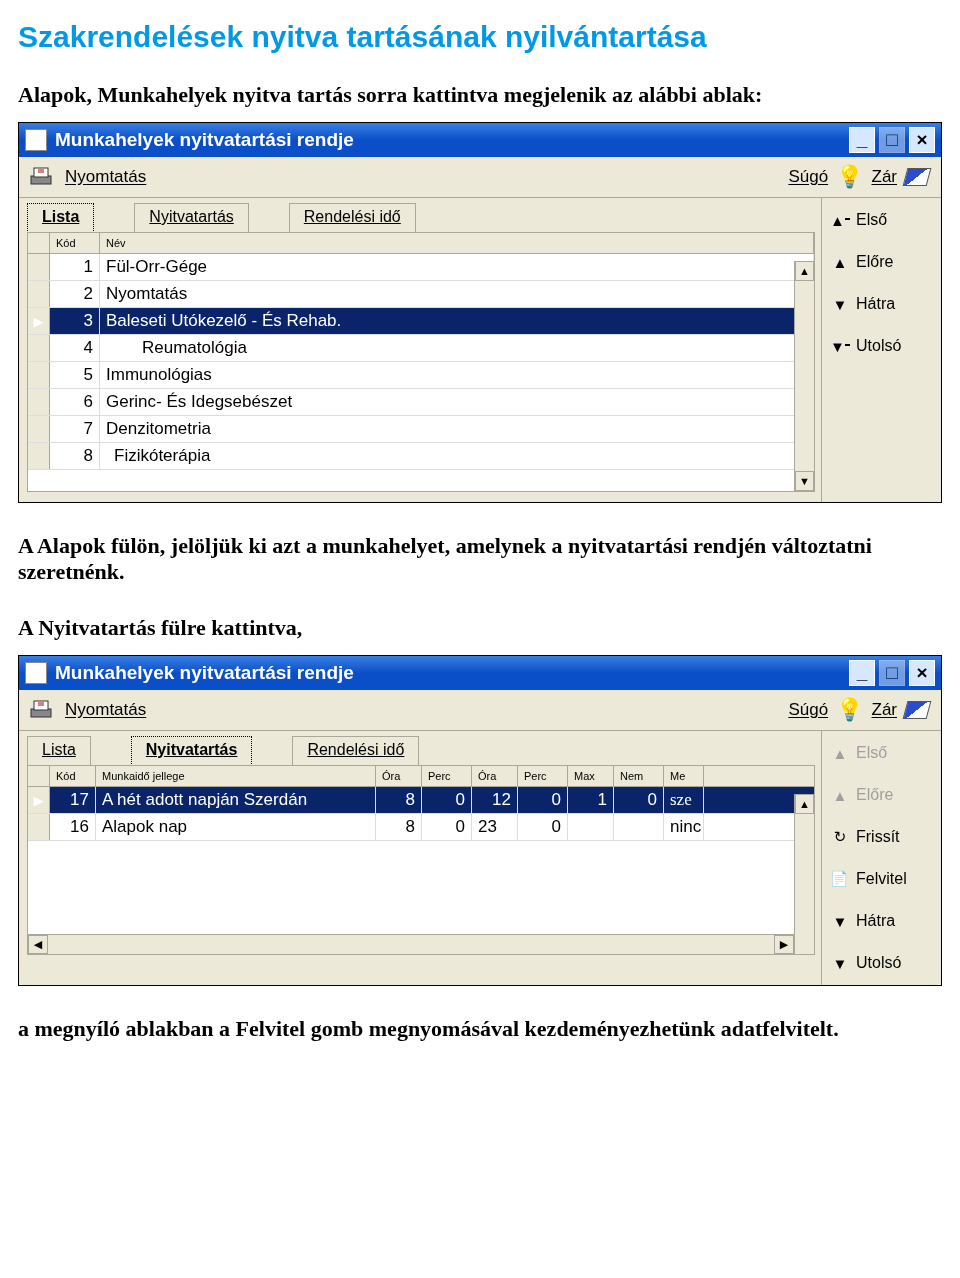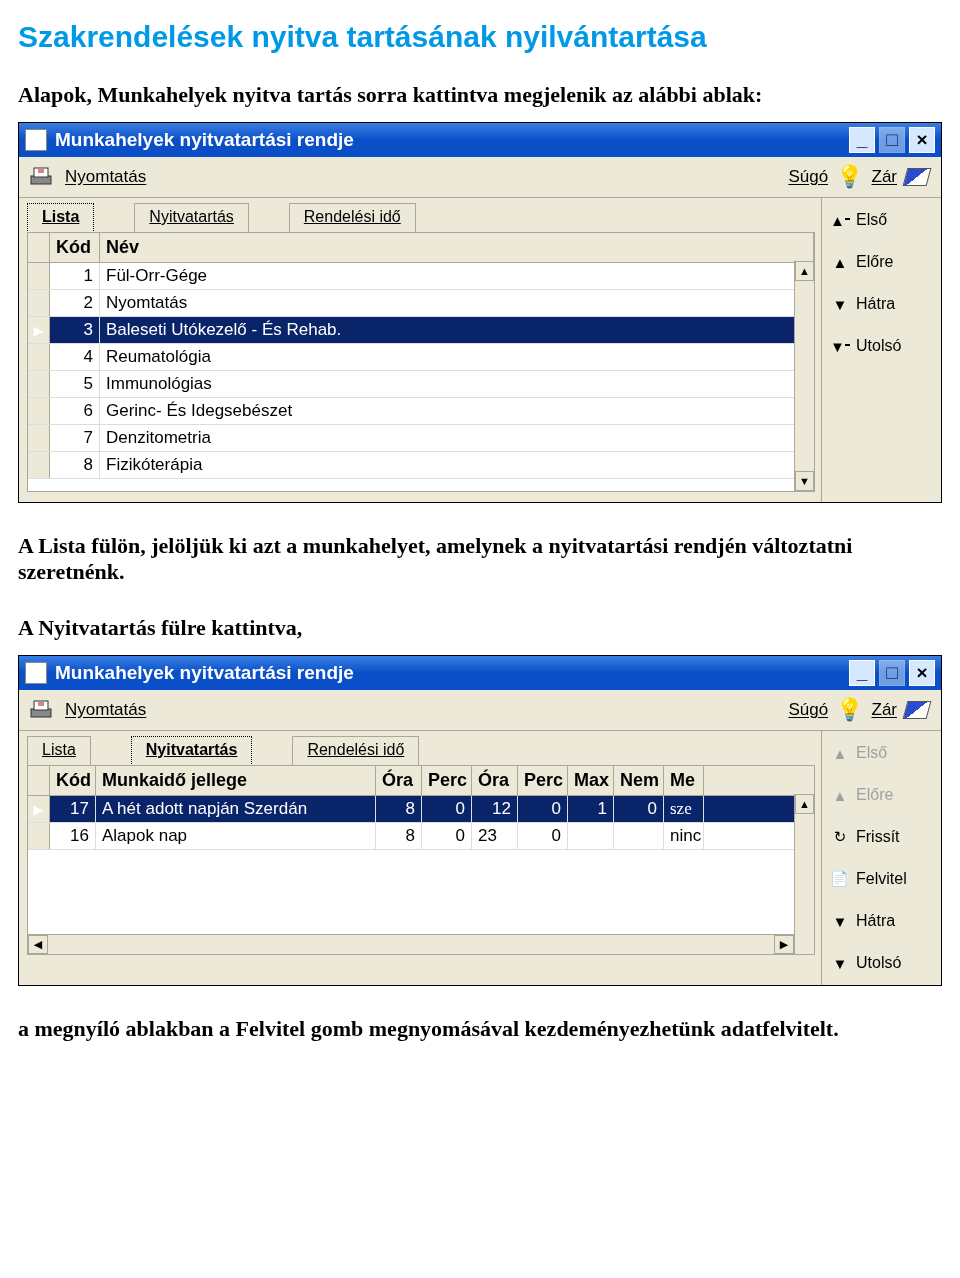--- a/index.html
+++ b/index.html
@@ -25,21 +25,21 @@
 .left-pane { flex: 1; padding: 4px 6px 10px 8px; }
 .right-pane { width: 120px; border-left: 1px solid #aca899; display: flex; flex-direction: column; gap: 14px; padding: 8px 6px; }
 
 .tabs-row { display: flex; position: relative; height: 30px; }
 .tab { background: #ece9d8; border: 1px solid #aca899; border-bottom: none; padding: 4px 14px 3px; font-size: 16px; margin-right: 40px; position: relative; top: 1px; }
 .tab.active { border: 1px dotted #000; border-bottom: none; font-weight: bold; }
 .tab .u { text-decoration: underline; }
 
 .grid-wrap { background: #fff; border: 1px solid #aca899; position: relative; }
 .grid-header { display: flex; background: #ece9d8; border-bottom: 1px solid #aca899; }
-.gh-cell { border-right: 1px solid #aca899; padding: 4px 6px; font-weight: bold; font-size: 18px; }
+.gh-cell { border-right: 1px solid #aca899; padding: 4px 6px; font-weight: normal; font-size: 11px; }
 .grid-body { }
 .grid-row { display: flex; border-bottom: 1px solid #ddd; font-size: 17px; }
 .grid-row.sel { background: #0a246a; color: #fff; }
 .gc { border-right: 1px solid #ddd; padding: 3px 6px; }
 .row-indicator { width: 22px; border-right:1px solid #aca899; background:#ece9d8; display:flex; align-items:center; justify-content:center; font-size:13px; }
 .scrollbar-v { position: absolute; right: 0; top: 28px; bottom: 0; width: 20px; background: #ece9d8; border-left:1px solid #aca899; }
 .scrollbar-v .arrow { height: 20px; background:#ece9d8; border:1px solid #aca899; display:flex;align-items:center;justify-content:center;font-size:11px; }
 .scrollbar-h { height: 20px; background:#ece9d8; border-top:1px solid #aca899; display:flex; }
 .scrollbar-h .arrow { width: 20px; border:1px solid #aca899; display:flex;align-items:center;justify-content:center;font-size:11px; }
 .scrollbar-h .track { flex:1; }
@@ -106,41 +106,41 @@
               <div class="gc" style="flex:1;">Nyomtatás</div>
             </div>
           <div class="grid-row sel">
               <div class="row-indicator">▶</div>
               <div class="gc" style="width:50px;text-align:right;">3</div>
               <div class="gc" style="flex:1;">Baleseti Utókezelő - És Rehab.</div>
             </div>
           <div class="grid-row">
               <div class="row-indicator"></div>
               <div class="gc" style="width:50px;text-align:right;">4</div>
-              <div class="gc" style="flex:1;">Reumatológia</div>
+              <div class="gc" style="flex:1;margin-left:36px;">Reumatológia</div>
             </div>
           <div class="grid-row">
               <div class="row-indicator"></div>
               <div class="gc" style="width:50px;text-align:right;">5</div>
               <div class="gc" style="flex:1;">Immunológias</div>
             </div>
           <div class="grid-row">
               <div class="row-indicator"></div>
               <div class="gc" style="width:50px;text-align:right;">6</div>
               <div class="gc" style="flex:1;">Gerinc- És Idegsebészet</div>
             </div>
           <div class="grid-row">
               <div class="row-indicator"></div>
               <div class="gc" style="width:50px;text-align:right;">7</div>
               <div class="gc" style="flex:1;">Denzitometria</div>
             </div>
           <div class="grid-row">
               <div class="row-indicator"></div>
               <div class="gc" style="width:50px;text-align:right;">8</div>
-              <div class="gc" style="flex:1;">Fizikóterápia</div>
+              <div class="gc" style="flex:1;margin-left:8px;">Fizikóterápia</div>
             </div>
         </div>
         <div class="scrollbar-v">
           <div class="arrow">▲</div>
           <div style="flex:1"></div>
           <div class="arrow" style="position:absolute;bottom:0;left:0;right:0;">▼</div>
         </div>
       </div>
     </div>
     <div class="right-pane">
@@ -157,21 +157,21 @@
           <span>Hátra</span>
         </div>
       <div class="nav-btn">
           <span class="ic">▼<div style="height:2px;width:12px;background:#000;margin-top:-2px;"></div></span>
           <span>Utolsó</span>
         </div>
     </div>
   </div>
 </div>
 
-<p class="body-text">A Lista fülön, jelöljük ki azt a munkahelyet, amelynek a nyitvatartási rendjén változtatni szeretnénk.</p>
+<p class="body-text">A Alapok fülön, jelöljük ki azt a munkahelyet, amelynek a nyitvatartási rendjén változtatni szeretnénk.</p>
 <p class="body-text" style="margin-top:30px;">A Nyitvatartás fülre kattintva,</p>
 
 <div class="window">
   <div class="titlebar">
     <span class="app-icon">▦</span>
     <span>Munkahelyek nyitvatartási rendje</span>
     <span class="spacer"></span>
     <span class="ctlbtn">_</span>
     <span class="ctlbtn max">□</span>
     <span class="ctlbtn">×</span>

